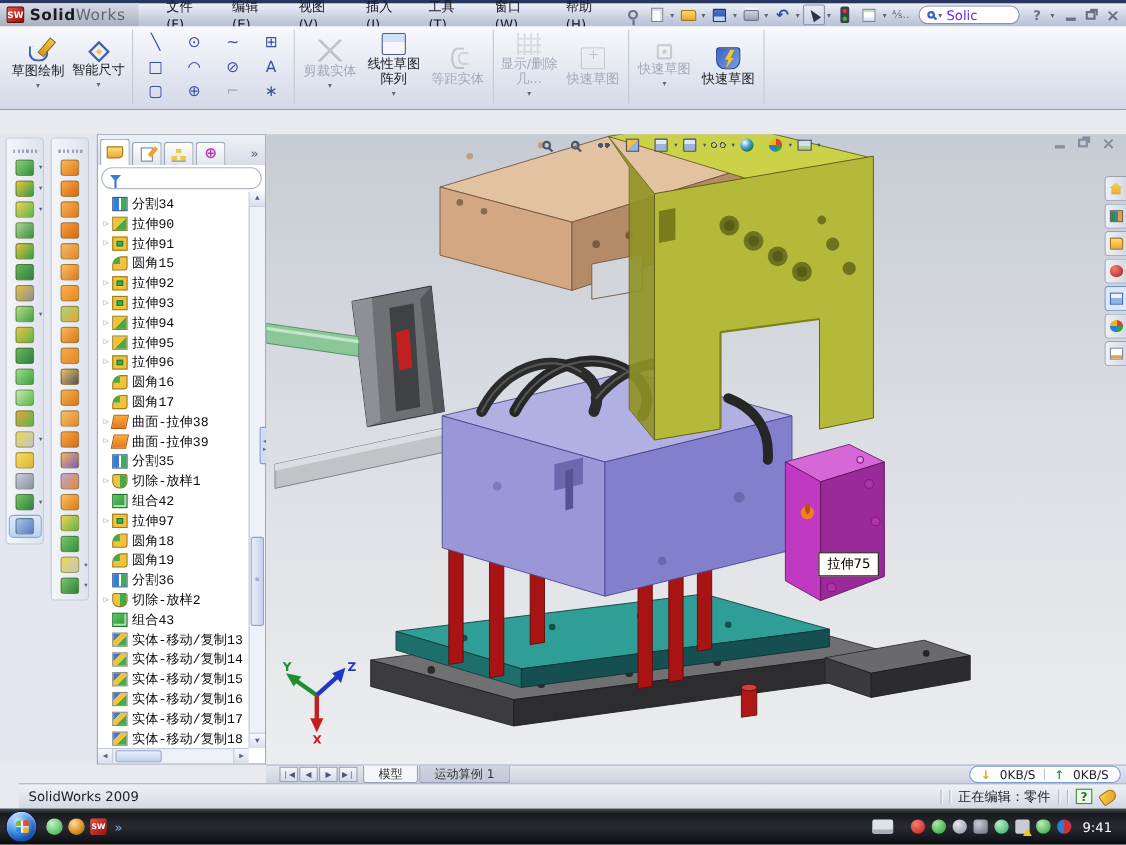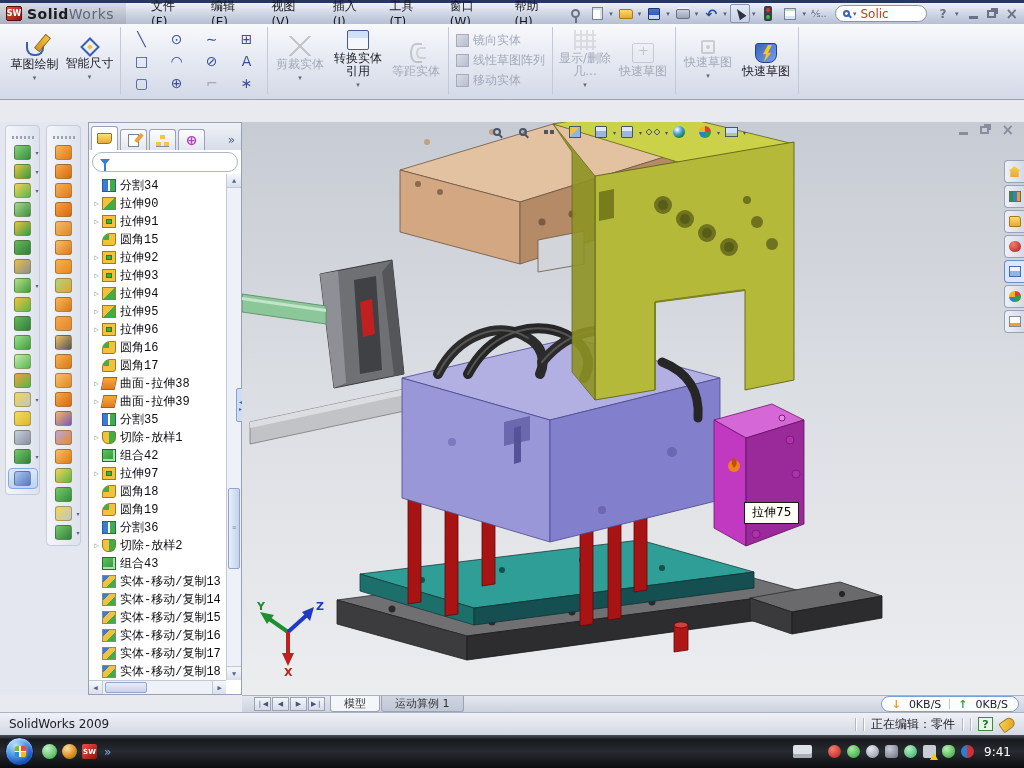--- a/index.html
+++ b/index.html
@@ -36,21 +36,21 @@
   .ti-cursor { width:0; height:0; border-left:4px solid transparent; border-right:4px solid transparent; border-bottom:11px solid #2f3340; transform:rotate(-35deg); }
   .ti-traffic { width:8px; height:15px; background:#3a3f48; border-radius:2px; position:relative; }
   .ti-traffic::before { content:""; position:absolute; left:2px; top:2px; width:4px; height:4px; border-radius:50%; background:#e03828; }
   .ti-traffic::after { content:""; position:absolute; left:2px; bottom:2px; width:4px; height:4px; border-radius:50%; background:#35c03a; }
   .ti-checklist { width:12px; height:12px; background:#fff; border:1px solid #7a8296; box-shadow:inset 0 2px 0 #bde4b8, inset 0 -3px 0 #dbe4f2; }
   .ti-ime { color:#6a7186; font-size:10px; }
   .searchbox { display:flex; align-items:center; gap:3px; width:92px; height:17px;
     background:#fff; border:1px solid #8a93a8; border-radius:9px; padding:0 7px; margin:0 4px; }
   .i-mag { width:7px; height:7px; border:2px solid #3a62c0; border-radius:50%; position:relative; flex:none; }
   .i-mag::after { content:""; position:absolute; width:5px; height:2px; background:#3a62c0; transform:rotate(45deg); right:-4px; bottom:-2px; }
-  .search-text { color:#c2410c; }
+  .search-text { color:#6d28d9; }
   .ti-help { color:#6a7186; font-weight:bold; font-size:12px; }
   .wc { display:flex; align-items:center; gap:9px; margin-left:8px; }
   .wc-min { width:9px; height:3px; background:#6a7186; margin-top:7px; }
   .wc-restore { width:9px; height:8px; border:2px solid #6a7186; box-shadow:3px -3px 0 -1px #6a7186; }
   .wc-close { color:#6a7186; font-size:15px; font-weight:bold; line-height:12px; }
 
   
   .cmdbar { position:absolute; top:24px; left:0; right:0; height:76px;
     background:linear-gradient(180deg,#f8f9fc 0%,#e3e7f1 55%,#d3d9e7 100%);
     border-bottom:1px solid #9aa2b8; display:flex; align-items:stretch; padding:3px 4px 5px; }
@@ -214,21 +214,21 @@
     display:flex; align-items:center; justify-content:center; color:#4a5578; font-size:7px; }
   .dtab { padding:1px 13px 2px; border:1px solid #9aa2b6; margin-left:1px; display:flex; align-items:center;
     background:linear-gradient(#cfd5e1,#c0c7d6); color:#333; border-radius:0 0 3px 3px; border-top:none; }
   .dtab.is-active { background:#f4f6fa; font-weight:normal; }
   .netpill { position:absolute; right:5px; top:0; height:16px; display:flex; align-items:center;
     background:#fdfdfe; border:1px solid #7aa0d4; border-radius:8px; padding:0 10px; gap:8px; font-size:11px; color:#223; }
   .net-down { color:#f0a020; font-weight:bold; } .net-up { color:#2aa838; font-weight:bold; }
   .net-sep { width:1px; height:10px; background:#b8c6dc; }
 
   
-  .statusbar { position:absolute; top:712px; left:0; right:0; height:23px;
+  .statusbar { position:absolute; top:712px; left:17px; right:0; height:23px;
     background:linear-gradient(#eff1f6,#d3d8e3); border-top:1px solid #aab2c4;
     display:flex; align-items:center; padding:0 9px; color:#1c1c22; }
   .sb-right { margin-left:auto; display:flex; align-items:center; gap:7px; }
   .sb-sep { width:1px; height:13px; background:#b0b7c6; box-shadow:1px 0 0 #fff; }
   .q-ico { width:15px; height:14px; background:#eaf6ea; border:1px solid #3a8a3a; color:#1a7a2a;
     font-weight:bold; font-size:11px; display:flex; align-items:center; justify-content:center; }
   .tag-ico { width:15px; height:11px; background:linear-gradient(135deg,#f6d24a,#e0a020); border:1px solid #a87818;
     border-radius:2px 6px 6px 2px; transform:rotate(-35deg); }
 
   
@@ -414,46 +414,27 @@
         </div>
     </div>
     <div class="cmd-group">
       <div class="cmd-mid is-disabled">
         <span class="cmd-ico ci-trim"></span>
         <span>剪裁实体</span>
         <span class="cdrop">▾</span>
       </div>
       <div class="cmd-mid">
         <span class="cmd-ico ci-convert"></span>
-        <span>转换实体引用</span>
+        <span>线性草图阵列</span>
         <span class="cdrop">▾</span>
       </div>
       <div class="cmd-mid is-disabled">
         <span class="cmd-ico ci-offset"></span>
         <span>等距实体</span>
       </div>
-    </div>
-    <div class="cmd-group">
-      <div class="cmd-stack is-disabled">
-
-          <span class="stack-row is-disabled">
-            <span class="stack-ico"></span>
-            <span>镜向实体</span>
-          </span>
-
-          <span class="stack-row is-disabled">
-            <span class="stack-ico"></span>
-            <span>线性草图阵列</span>
-          </span>
-
-          <span class="stack-row is-disabled">
-            <span class="stack-ico"></span>
-            <span>移动实体</span>
-          </span>
-        </div>
     </div>
     <div class="cmd-group">
       <div class="cmd-mid is-disabled">
         <span class="cmd-ico ci-relations"></span>
         <span>显示/删除几...</span>
         <span class="cdrop">▾</span>
       </div>
       <div class="cmd-mid is-disabled">
         <span class="cmd-ico ci-repair"></span>
         <span>快速草图</span>

